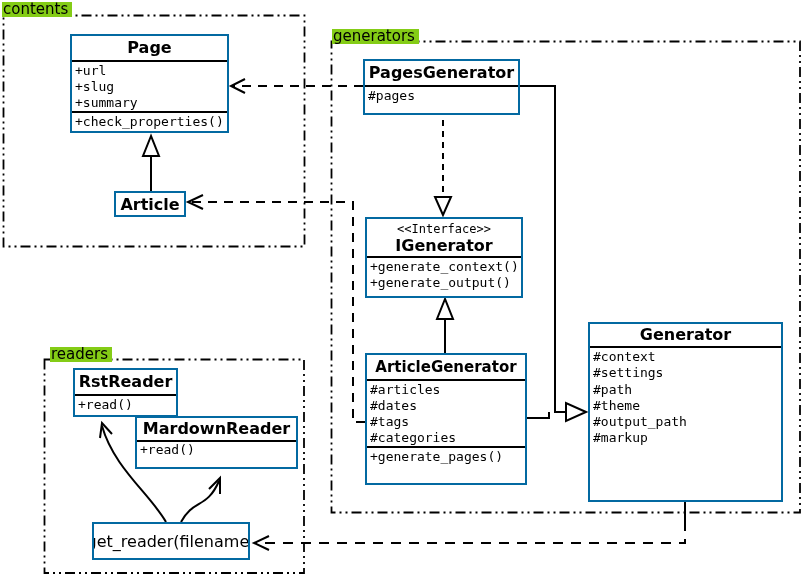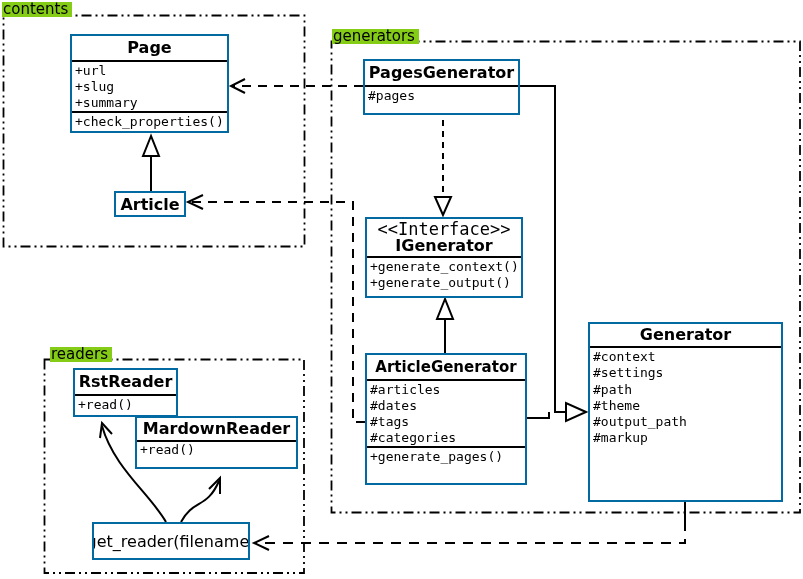--- a/index.html
+++ b/index.html
@@ -11,21 +11,21 @@
   .uml-class{position:absolute;z-index:2;background:#fff;border:2px solid #0369a1;
              box-sizing:border-box;overflow:hidden;}
   .uml-title{font-weight:bold;text-align:center;font-size:16px;
              font-family:"DejaVu Sans",sans-serif;border-bottom:2px solid #000;}
   .uml-title.t15{font-size:15px;}
   .uml-sec{padding-top:1px;}
   .uml-sec.sep{border-top:2px solid #000;}
   .uml-row{font-family:"DejaVu Sans Mono",monospace;font-size:13px;line-height:16px;
            padding-left:3px;white-space:nowrap;}
   .rows-tight .uml-row{line-height:16.3px;}
-  .stereotype{font-family:"DejaVu Sans Mono",monospace;font-size:17px;text-align:center;
+  .stereotype{font-family:"DejaVu Sans Mono",monospace;font-size:12px;text-align:center;
               line-height:14px;padding-top:3px;}
   .iface-name{font-weight:bold;text-align:center;font-size:16px;line-height:20px;}
   .iface-head{border-bottom:2px solid #000;}
   .plain-box{display:flex;align-items:center;justify-content:center;
              font-size:16px;font-family:"DejaVu Sans",sans-serif;}
   .name-box{display:flex;align-items:center;justify-content:center;
             font-size:16px;font-weight:bold;}
 </style>
 </head>
 <body>

